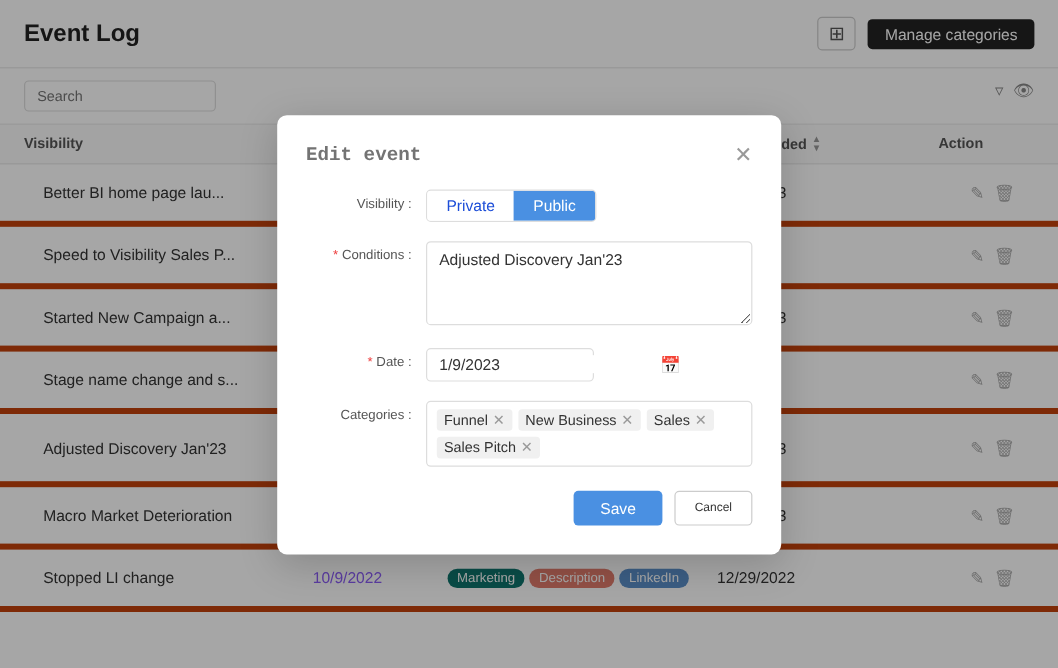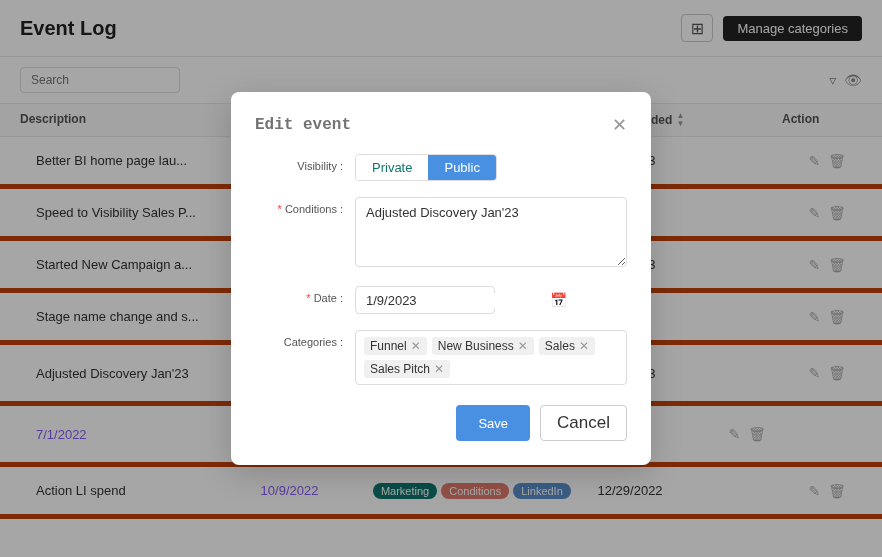--- a/index.html
+++ b/index.html
@@ -56,21 +56,21 @@
       border: none;
       border-radius: 4px;
       padding: 5px 14px;
       font-size: 13px;
       cursor: pointer;
     }
 
     
     .toolbar {
       display: flex;
-      align-items: center;
+      align-items: flex-start;
       justify-content: space-between;
       padding: 10px 20px;
       border-bottom: 1px solid #e8e8e8;
     }
     .search-input {
       width: 160px;
       padding: 5px 10px;
       border: 1px solid #ddd;
       border-radius: 4px;
       font-size: 12px;
@@ -223,21 +223,21 @@
       border-radius: 4px;
       overflow: hidden;
       width: fit-content;
     }
     .vis-btn {
       padding: 5px 16px;
       border: none;
       background: #fff;
       font-size: 13px;
       cursor: pointer;
-      color: #0f766e;
+      color: #1d4ed8;
     }
     .vis-btn.active {
       background: #4a90e2;
       color: #fff;
     }
 
     
     .form-textarea {
       width: 100%;
       height: 70px;
@@ -319,21 +319,21 @@
       font-size: 13px;
       cursor: pointer;
       font-weight: 500;
     }
     .btn-cancel {
       background: #fff;
       color: #333;
       border: 1px solid #ccc;
       border-radius: 4px;
       padding: 7px 16px;
-      font-size: 17px;
+      font-size: 10px;
       cursor: pointer;
     }
 
     
     .sort-arrows {
       display: flex;
       flex-direction: column;
       font-size: 8px;
       line-height: 1;
       color: #999;
@@ -356,21 +356,21 @@
 
   <div class="toolbar">
     <input class="search-input" type="text" placeholder="Search" style="">
     <div class="toolbar-icons">
       <button class="icon-btn">▿</button>
       <button class="icon-btn">👁</button>
     </div>
   </div>
 
   <div class="table-header">
-    <span>Description</span>
+    <span>Visibility</span>
     <span></span>
     <span></span>
     <div class="col-date">
       <span>Date Added</span>
       <div class="sort-arrows">
         <span>▲</span>
         <span>▼</span>
       </div>
     </div>
     <span>Action</span>
@@ -432,40 +432,41 @@
         <span class="tag" style="background:#7b7b7b;">Sales Pitch</span>
       </div>
       <span class="col-added">2/22/2023</span>
       <div class="col-actions">
         <span class="action-icon">✎</span>
         <span class="action-icon">🗑</span>
       </div>
     </div>
 
     <div class="table-row">
+      <span class="col-desc">Macro Market Deterioration</span>
       <span class="col-date-val">7/1/2022</span>
       <div class="col-tags">
         <span class="tag" style="background:#9e9e9e;">Macro Conditions</span>
         <span class="tag" style="background:#7ec8d4;color:#333;">Tech</span>
         <span class="tag" style="background:#a78fc0;">VC</span>
         <span class="tag" style="background:#aacf7b;color:#333;">PE</span>
       </div>
       <span class="col-added">1/17/2023</span>
       <div class="col-actions">
         <span class="action-icon">✎</span>
         <span class="action-icon">🗑</span>
       </div>
     </div>
 
     <div class="table-row">
-      <span class="col-desc">Action LI spend</span>
+      <span class="col-desc">Stopped LI change</span>
       <span class="col-date-val">10/9/2022</span>
       <div class="col-tags">
         <span class="tag" style="background:#0f766e;">Marketing</span>
-        <span class="tag" style="background:#e07b6c;">Conditions</span>
+        <span class="tag" style="background:#e07b6c;">Description</span>
         <span class="tag" style="background:#5b8fc9;">LinkedIn</span>
       </div>
       <span class="col-added">12/29/2022</span>
       <div class="col-actions">
         <span class="action-icon">✎</span>
         <span class="action-icon">🗑</span>
       </div>
     </div>
 
   </div>

